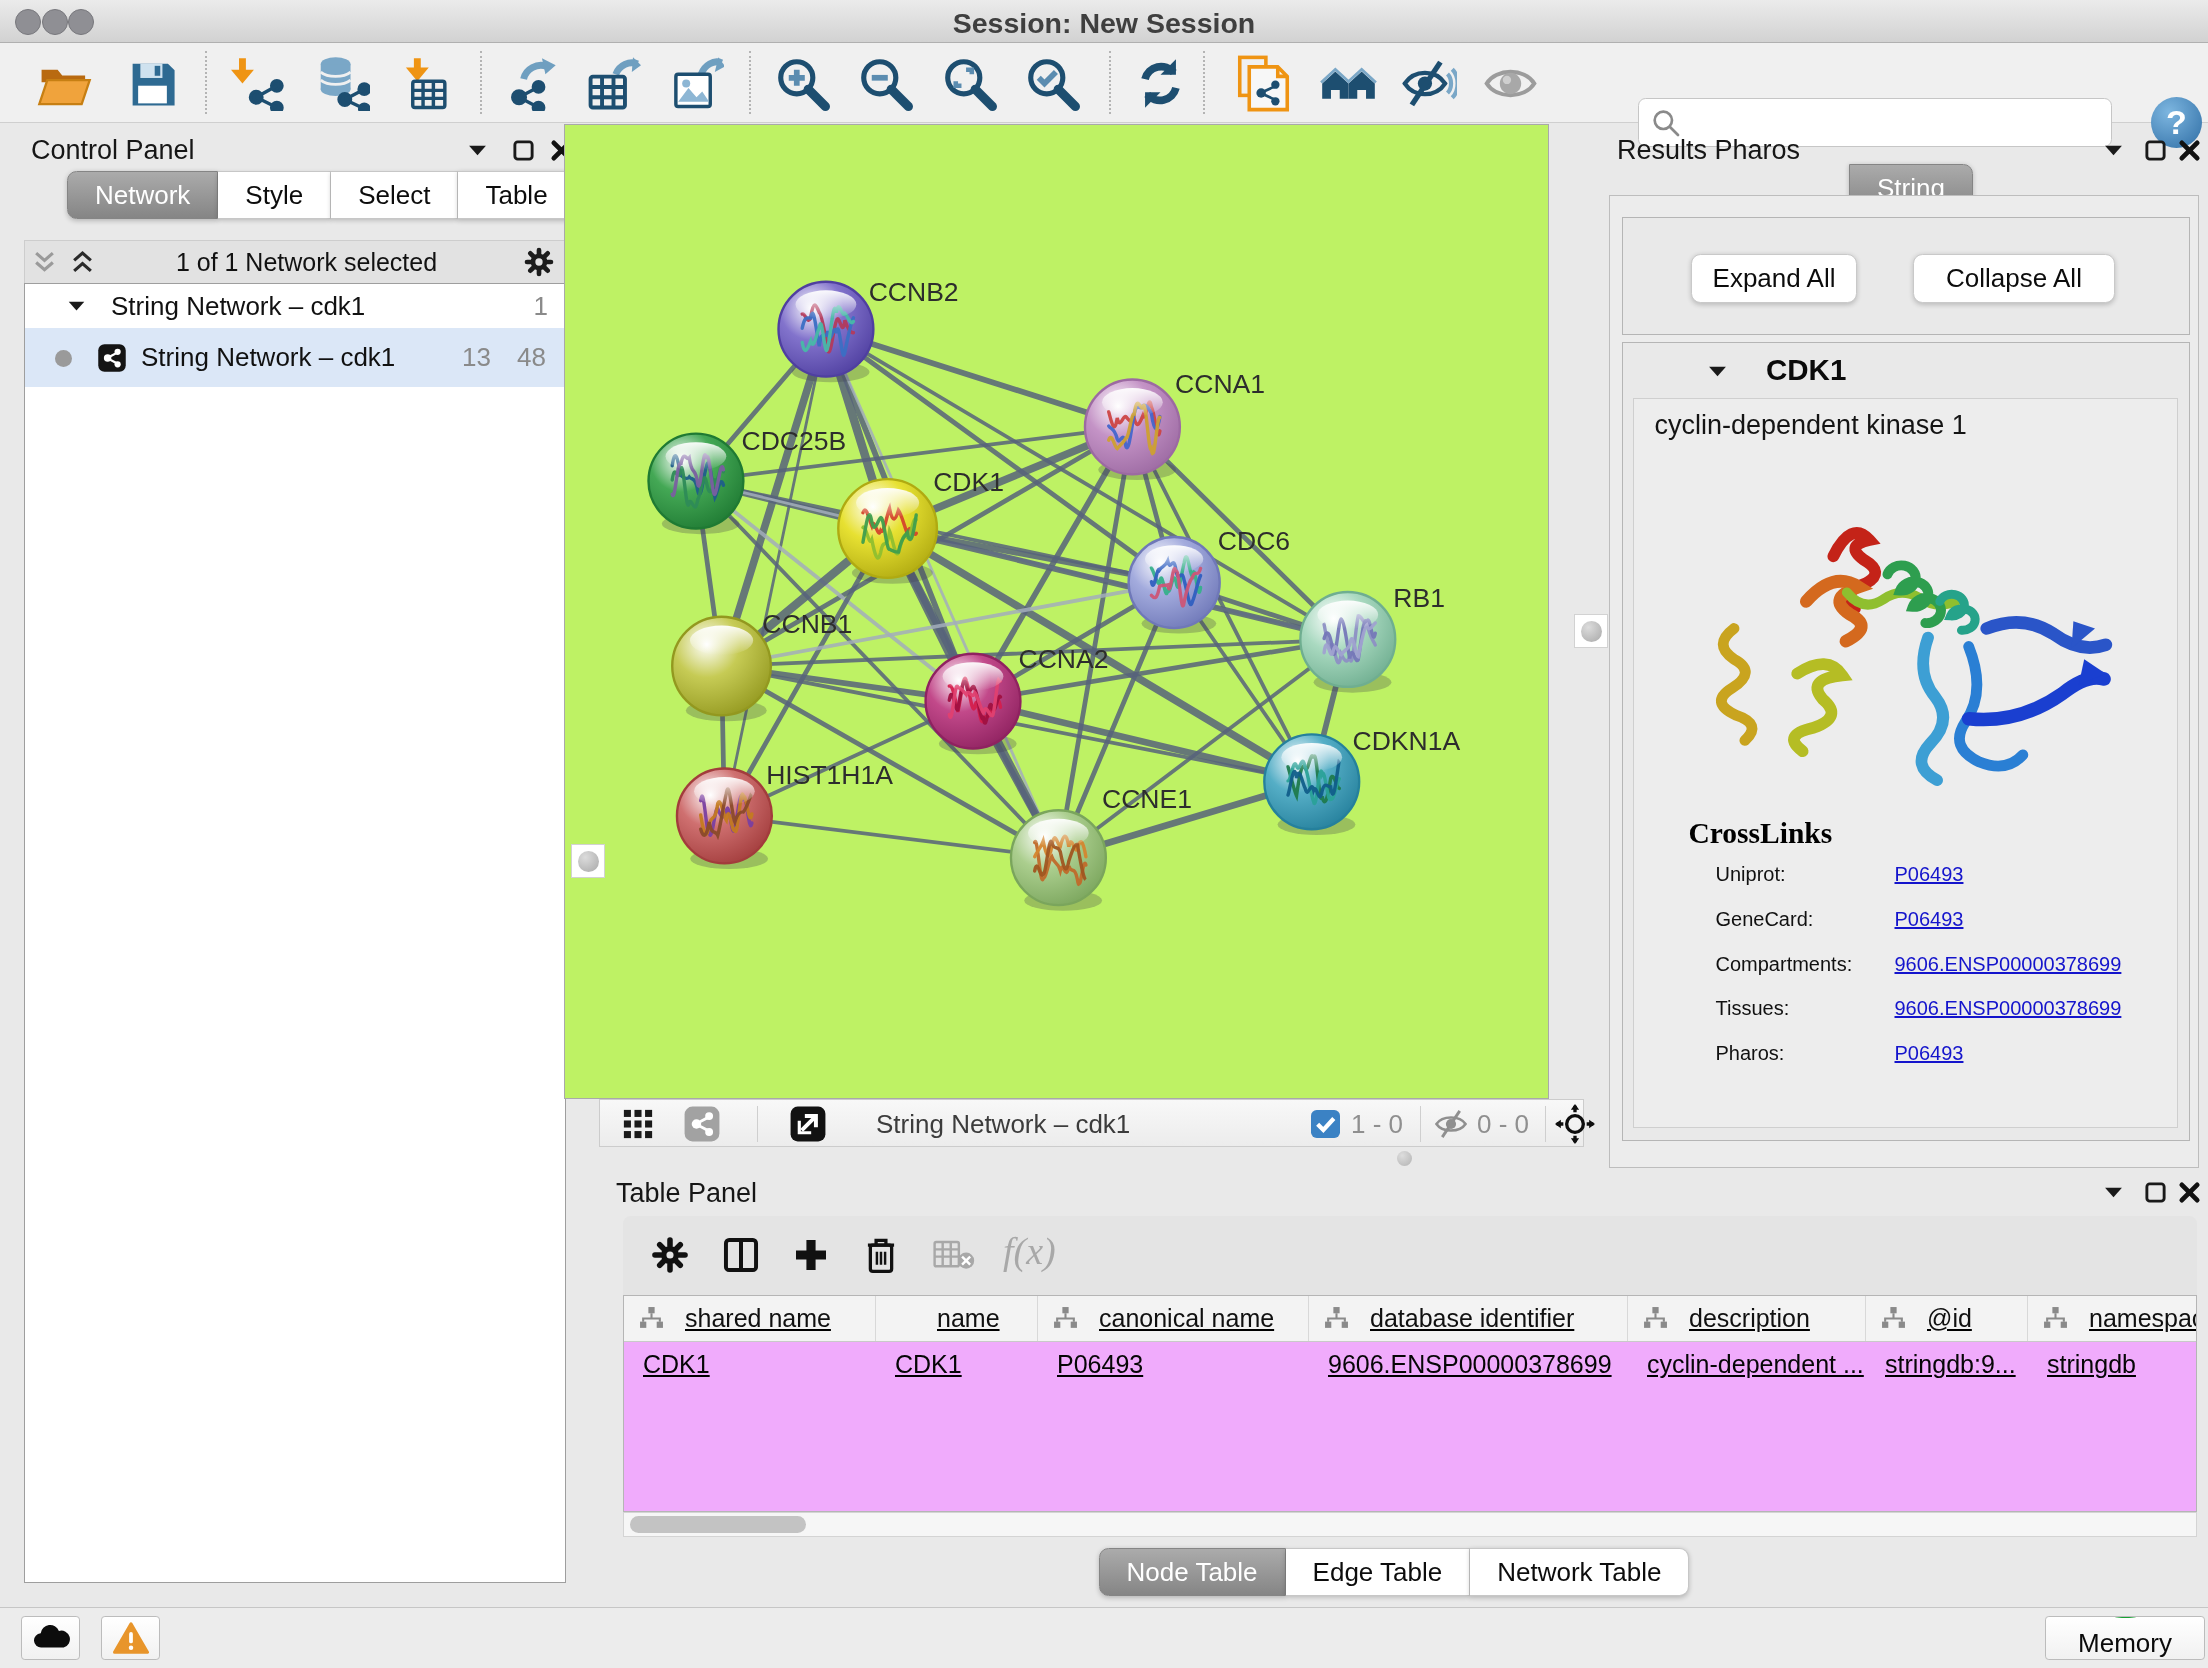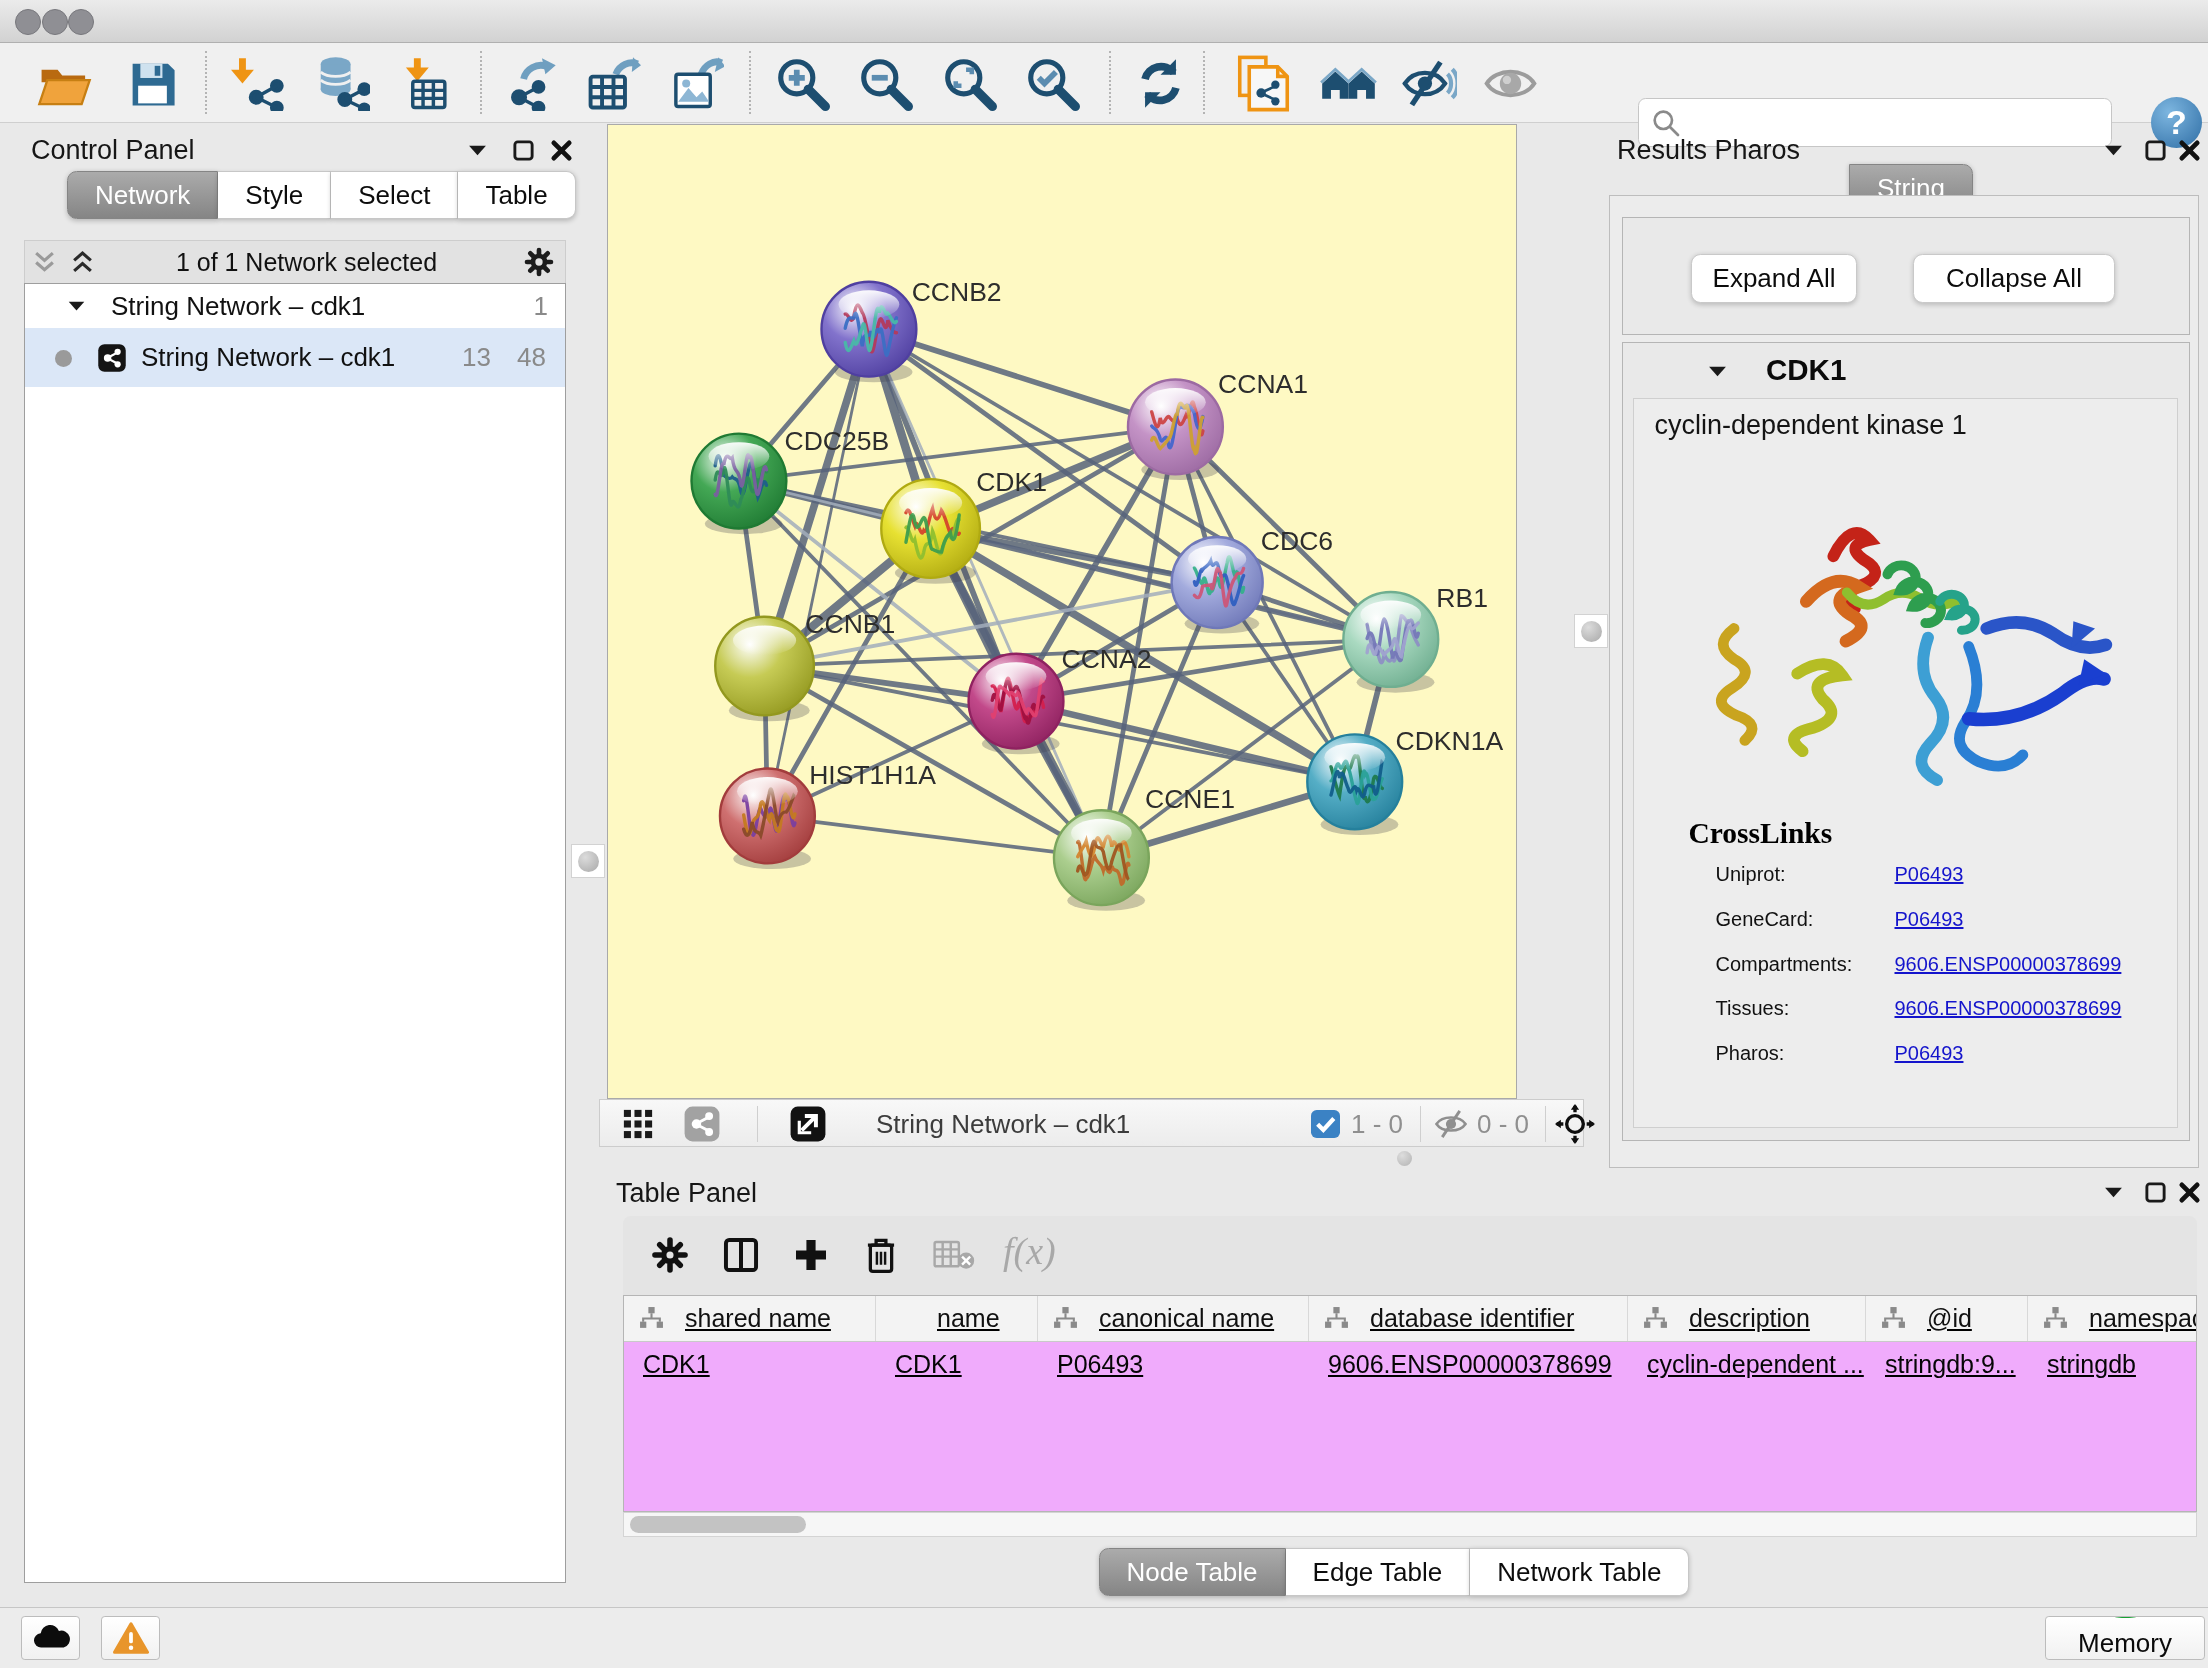--- a/index.html
+++ b/index.html
@@ -47,21 +47,21 @@
     border:1px solid #cdcdcd; display:flex; align-items:center; }
   #cp-subhead .summary { flex:1; text-align:center; font-size:25px; color:#111; }
   #cp-list { left:24px; top:283px; width:542px; height:1300px; background:#fff;
     border:1.9px solid #9e9e9e; }
   .cp-row { position:relative; width:100%; display:flex; align-items:center; font-size:26px; color:#111; }
   #cp-row-collection { height:44px; padding-left:44px; }
   #cp-row-network { height:59px; padding-left:95px; background:#dbe7f7; }
   .rowcount { color:#8a8a8a; }
 
   
-  #net-canvas { left:607px; top:124px; width:910px; height:975px; background:#fef9c3;
+  #net-canvas { left:564px; top:124px; width:985px; height:975px; background:#bef264;
     border:1px solid #a9a9a9; }
   #net-toolbar { left:599px; top:1099px; width:985px; height:48px;
     background:linear-gradient(#f8f8f8,#ececec); border:1px solid #cccccc; }
   .ntb-sep { position:absolute; top:5.7px; height:36px; width:1px; background:#cfcfcf; }
   #net-toolbar .ntext { position:absolute; top:8.6px; font-size:26px; color:#3c3c3c; }
   .gcount { color:#8f8f8f; font-size:26px; position:absolute; top:8.6px; }
 
   
   #rp-titlebar { left:1598px; top:124px; width:611px; height:48px; }
   #rp-tab { left:1849px; top:164px; }
@@ -122,20 +122,21 @@
   .dotknob { position:absolute; width:15px; height:15px; border-radius:50%;
     background:radial-gradient(circle at 35% 30%, #ddd, #b3b3b3); }
 </style>
 </head>
 <body>
 
 <div id="titlebar" class="abs">
   <span class="tlight" style="left:15px"></span>
   <span class="tlight" style="left:42px"></span>
   <span class="tlight" style="left:68px"></span>
+  <div id="win-title">Session: New Session</div>
 </div>
 
 <div id="toolbar" class="abs">
   <button class="tbtn" style="left:34px">
     <svg width="55" height="55" viewBox="0 0 48 48">
       <path d="M4 12h14l4 5h20v6H4z" fill="#b96a10"></path>
       <path d="M2 42l7-21h37l-7 21z" fill="#f0a33c" stroke="#c77f13" stroke-width="2"></path>
     </svg>
   </button>
   <button class="tbtn" style="left:122px">

